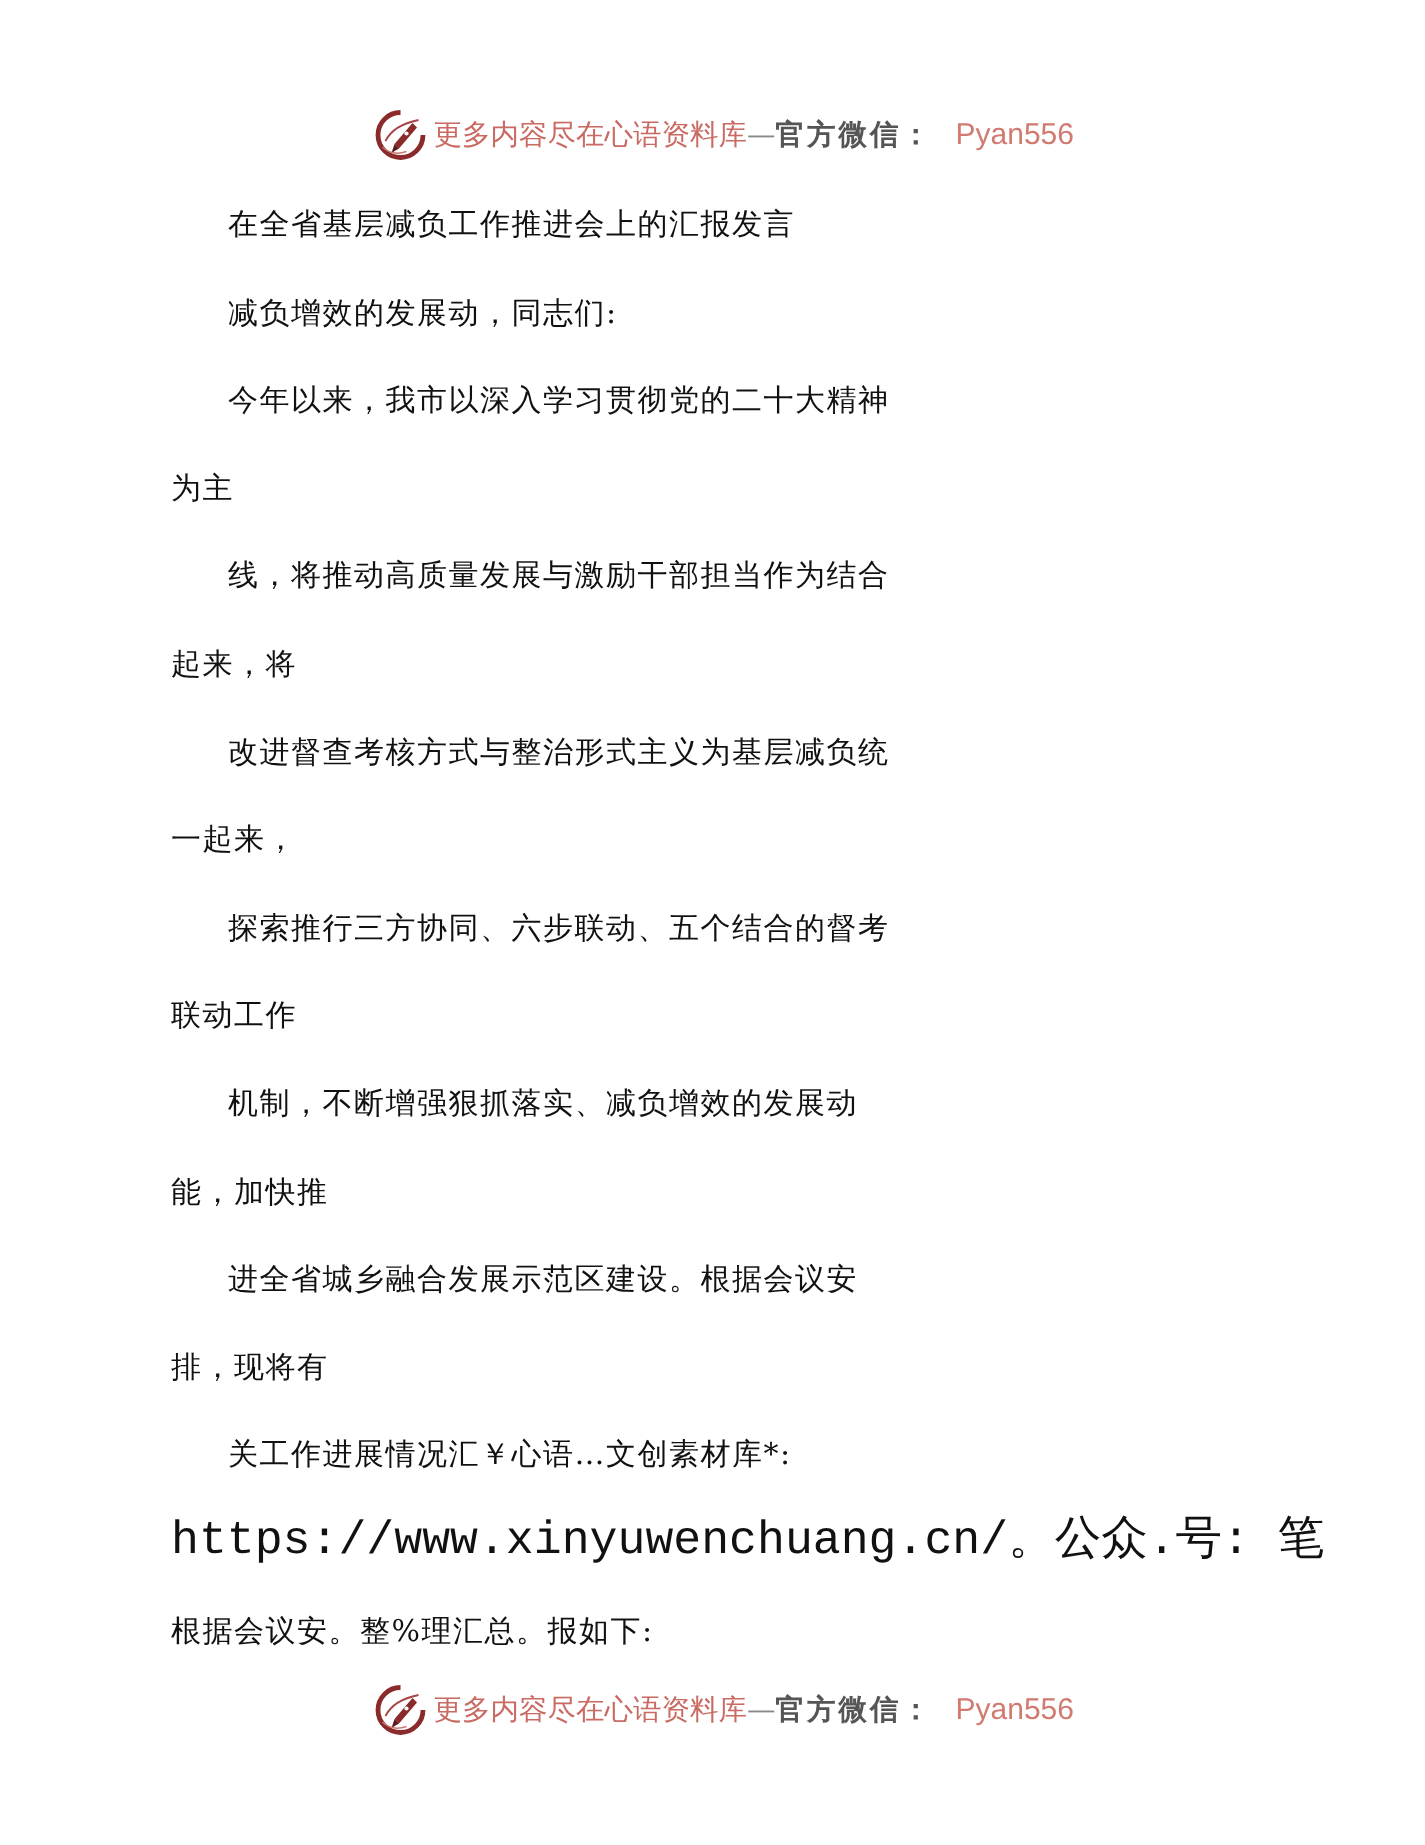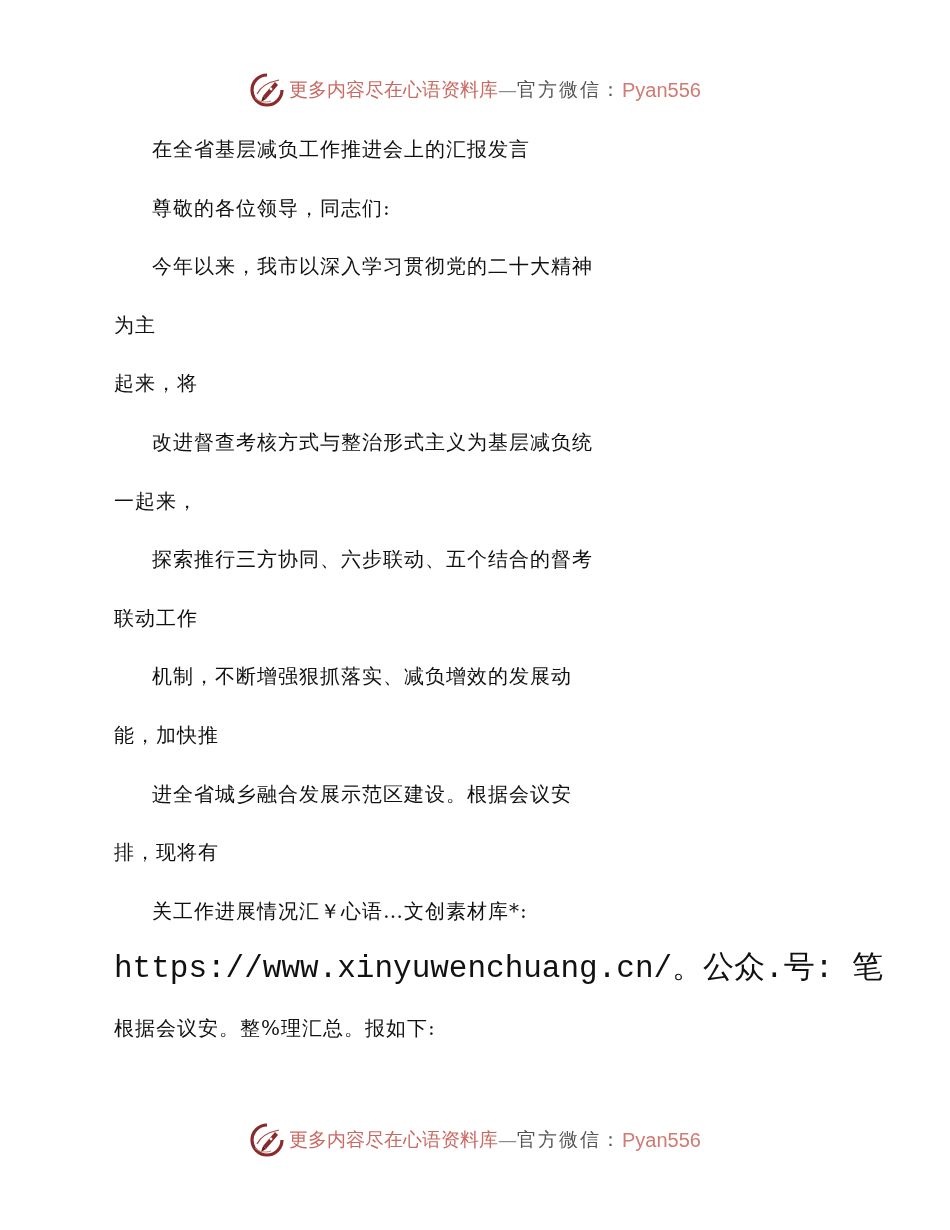--- a/index.html
+++ b/index.html
@@ -46,26 +46,27 @@
   .banner .dash {
     color: #8a8a8a;
     font-size: 19px;
     font-family: "DejaVu Serif", serif;
   }
   .banner .gray-text {
     color: #555555;
     font-size: 19px;
     font-family: "DejaVu Serif", serif;
     letter-spacing: 2px;
+    font-weight: bold;
   }
   .banner .handle {
     color: #d07a72;
     font-family: "Liberation Sans", sans-serif;
     font-size: 20px;
-    margin-left: 0;
+    margin-left: 15px;
   }
   .body-text {
     position: absolute;
     left: 97px;
     top: 120px;
     width: 760px;
   }
   .line {
     height: 58.6px;
     line-height: 58.6px;
@@ -96,23 +97,24 @@
       <path d="M6 26 C10 30, 16 31, 22 29" fill="none" stroke="#c97a72" stroke-width="1"></path>
     </svg>
     <span class="red-text">更多内容尽在心语资料库</span>
     <span class="dash">—</span>
     <span class="gray-text">官方微信：</span>
     <span class="handle">Pyan556</span>
   </div>
 
   <div class="body-text">
     <div class="line indent">在全省基层减负工作推进会上的汇报发言</div>
-    <div class="line indent">尊敬的各位领导，同志们:</div>
+    <div class="line indent">减负增效的发展动，同志们:</div>
     <div class="line indent">今年以来，我市以深入学习贯彻党的二十大精神</div>
     <div class="line">为主</div>
+    <div class="line indent">线，将推动高质量发展与激励干部担当作为结合</div>
     <div class="line">起来，将</div>
     <div class="line indent">改进督查考核方式与整治形式主义为基层减负统</div>
     <div class="line">一起来，</div>
     <div class="line indent">探索推行三方协同、六步联动、五个结合的督考</div>
     <div class="line">联动工作</div>
     <div class="line indent">机制，不断增强狠抓落实、减负增效的发展动</div>
     <div class="line">能，加快推</div>
     <div class="line indent">进全省城乡融合发展示范区建设。根据会议安</div>
     <div class="line">排，现将有</div>
     <div class="line indent">关工作进展情况汇￥心语…文创素材库*:</div>

